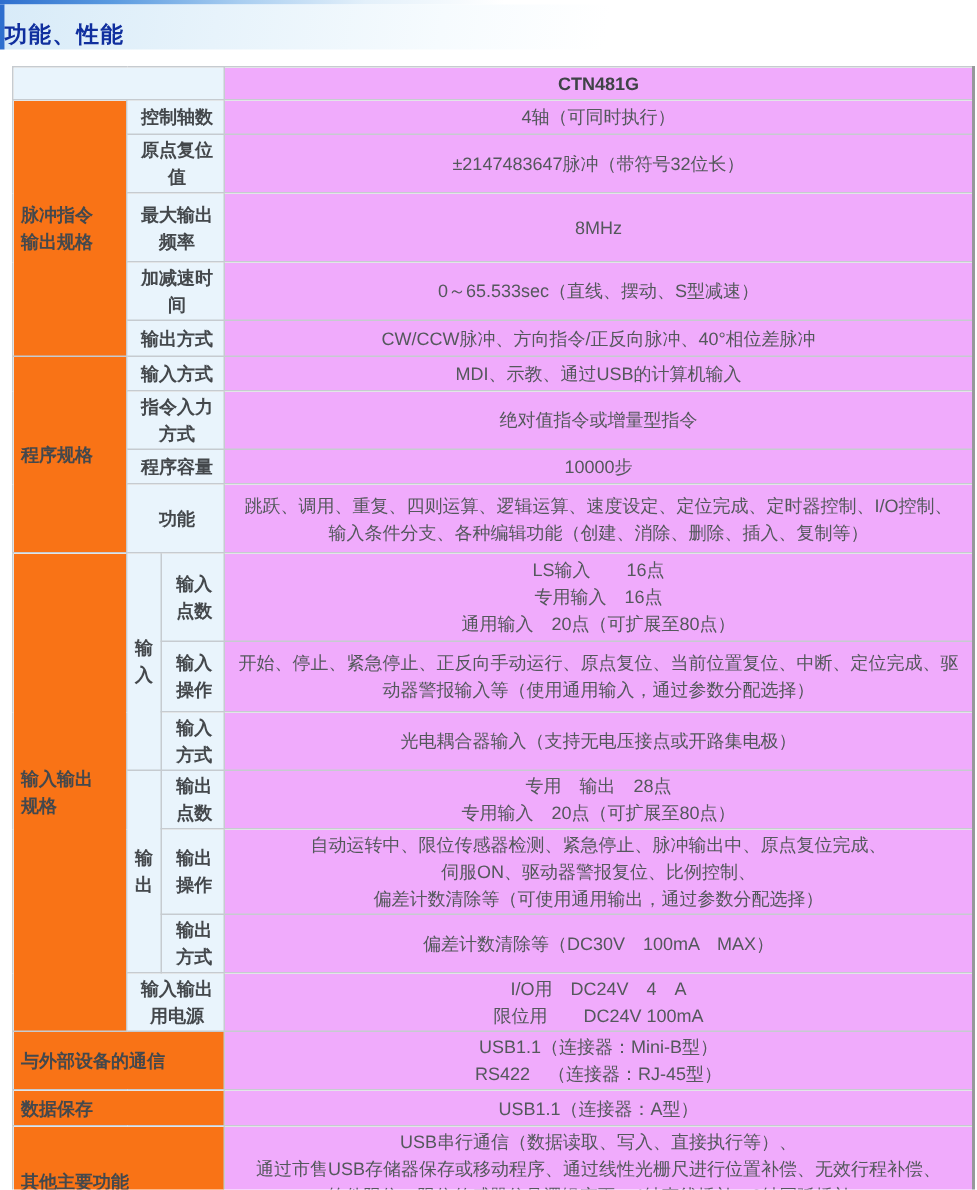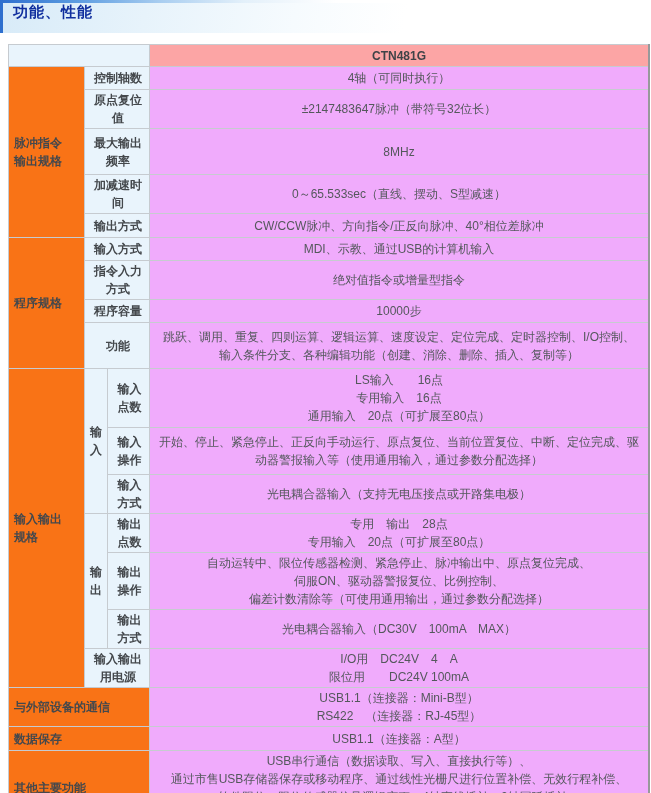--- a/index.html
+++ b/index.html
@@ -8,44 +8,43 @@
     font-family:"Liberation Sans","DejaVu Sans",sans-serif;
     -webkit-font-smoothing:antialiased;
   }
   
   .banner{position:absolute;left:0;top:0;width:651px;height:33px;}
   .banner .topline{
     height:3px;width:420px;
     background:linear-gradient(to right,#2e6fce 0%,#5b9be0 18%,#a8cdf0 38%,#e3f0fa 58%,#ffffff 80%);
   }
   .banner .bar{
-    height:30px;display:flex;align-items:flex-start;
+    height:30px;display:flex;align-items:flex-end;
     border-left:3px solid #2e6fce;
     background:linear-gradient(100deg,#d8ebf8 0%,#e7f3fb 22%,#f6fbfe 45%,#ffffff 62%);
-    padding-left:10px;
   }
   .page-title{
     font-size:15px;font-weight:bold;color:#102f9e;letter-spacing:1px;
   }
   
   table.spec{
     position:absolute;left:8px;top:44px;width:642px;
     border-collapse:collapse;table-layout:fixed;
     font-size:12px;color:#54585c;
     border-top:1px solid #c3c8cd;border-left:1px solid #c3c8cd;
     border-bottom:1px solid #b2b8bd;border-right:2px solid #97999b;
   }
   table.spec td,table.spec th{
     border:1px solid #c6cbd0;
     white-space:pre-line;
     line-height:1.5;
     overflow:hidden;
   }
   th.model-head{
-    background:#fca5a5;color:#3f4347;font-size:12px;font-weight:bold;text-align:center;
+    background:#f0abfc;color:#3f4347;font-size:12px;font-weight:bold;text-align:center;
   }
   th.corner{background:#e9f4fc;}
   td.group{
     background:#f97316;font-weight:bold;color:#44484c;
     text-align:left;vertical-align:middle;padding:1px 3px 1px 5px;line-height:1.35;
   }
   td.sub{
     background:#e9f4fc;font-weight:bold;color:#44484c;
     text-align:center;vertical-align:middle;padding:1px 2px;line-height:1.3;
   }
@@ -160,21 +159,21 @@
   <tr style="height:57px">
     <td class="lbl">输出
 操作</td>
     <td class="val">自动运转中、限位传感器检测、紧急停止、脉冲输出中、原点复位完成、
 伺服ON、驱动器警报复位、比例控制、
 偏差计数清除等（可使用通用输出，通过参数分配选择）</td>
   </tr>
   <tr style="height:36px">
     <td class="lbl">输出
 方式</td>
-    <td class="val">光电耦合器输入（DC30V　100mA　MAX）</td>
+    <td class="val">偏差计数清除等（DC30V　100mA　MAX）</td>
   </tr>
   <tr style="height:36px">
     <td class="lbl" colspan="2">输入输出
 用电源</td>
     <td class="val">I/O用　DC24V　4　A
 限位用　　DC24V 100mA</td>
   </tr>
 
   <tr style="height:36px">
     <td class="group" colspan="3">与外部设备的通信</td>

